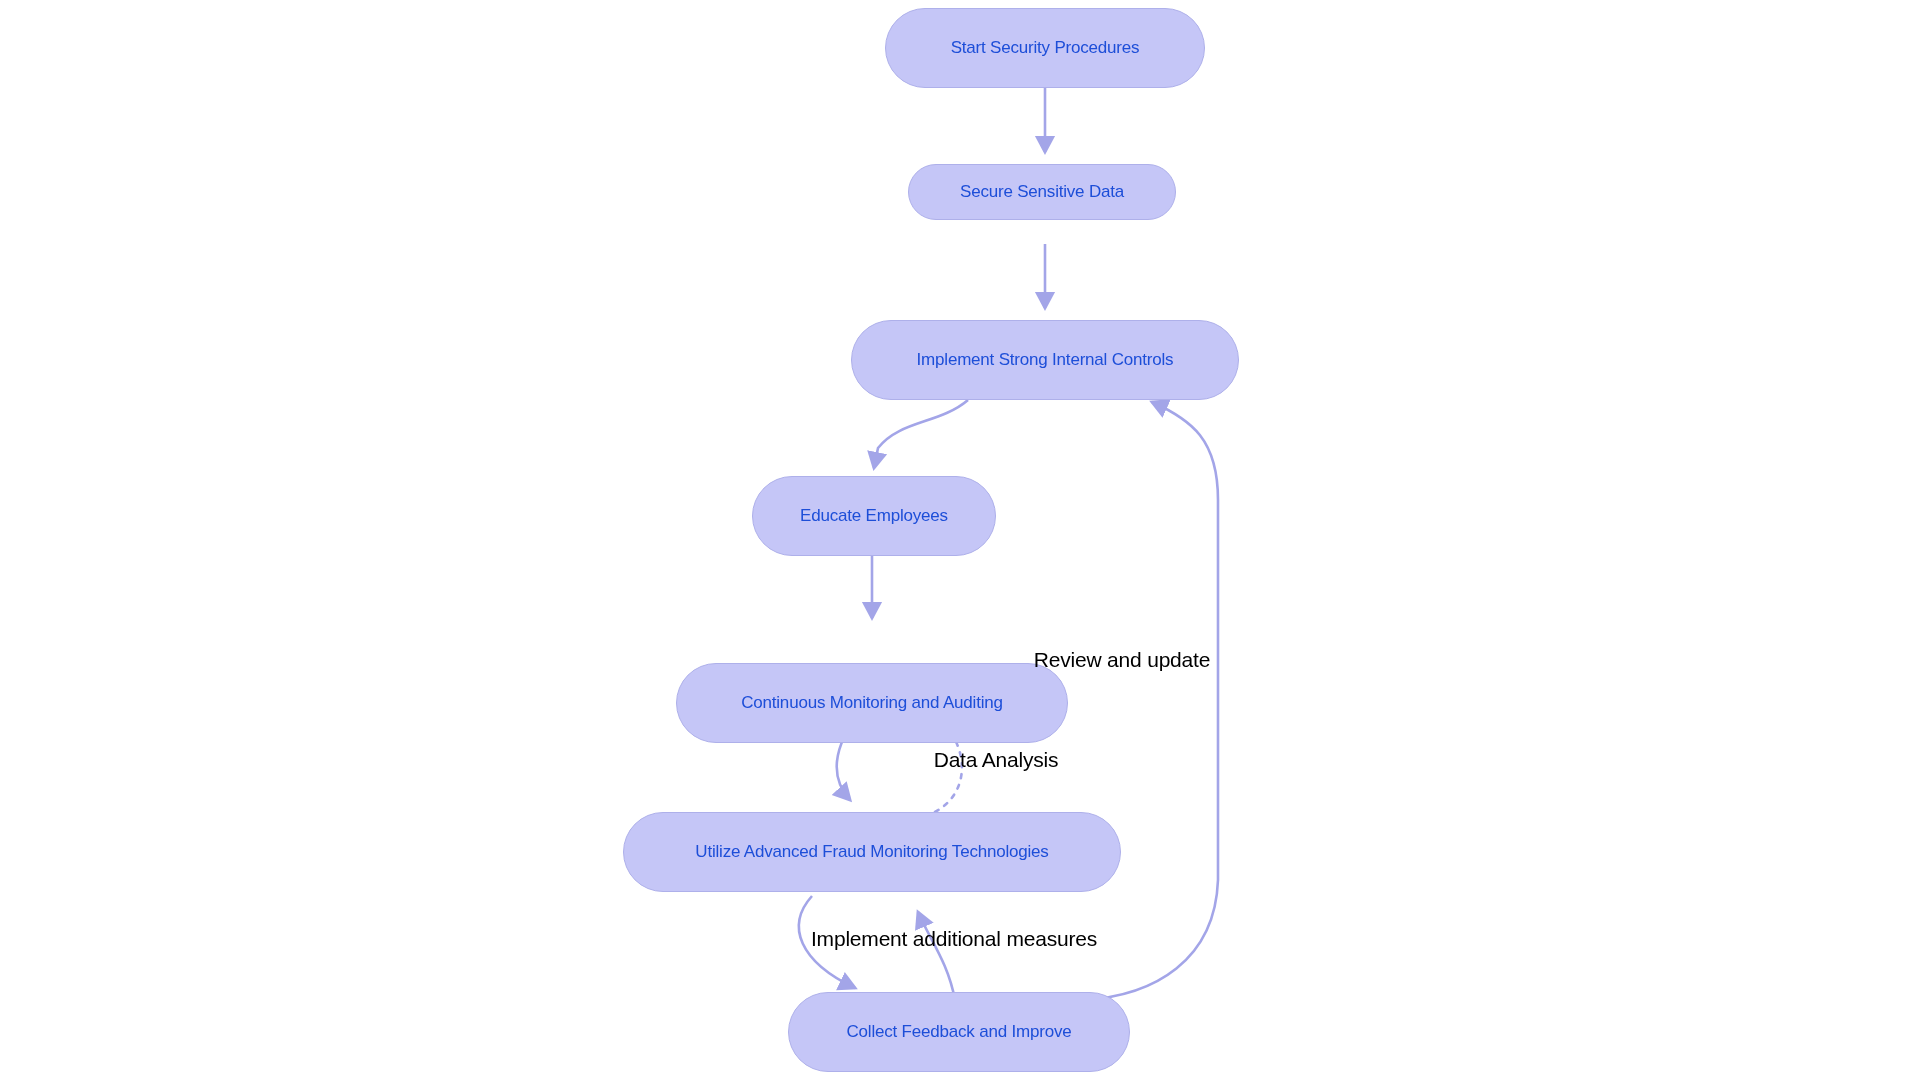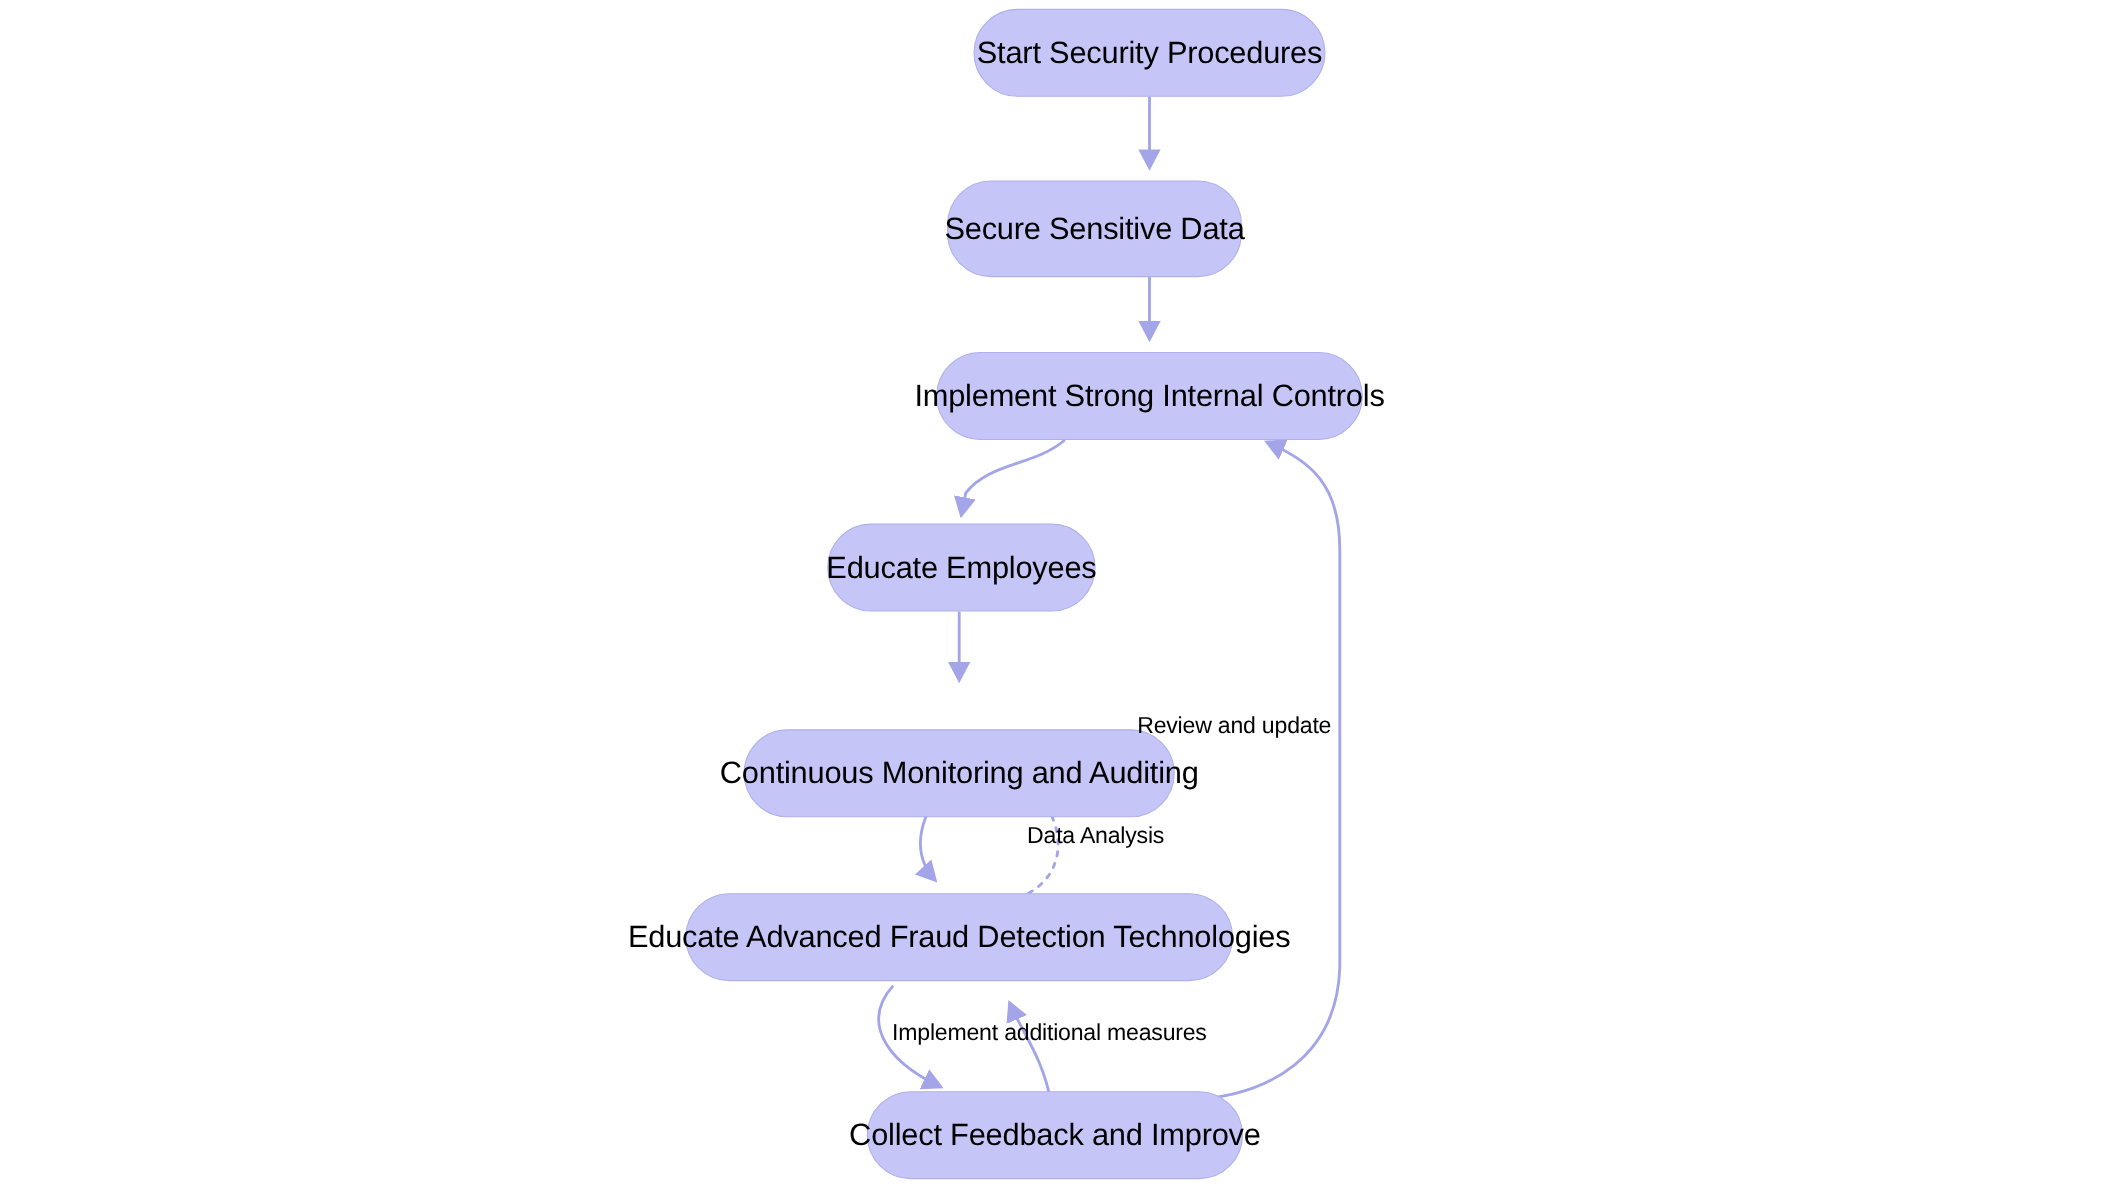--- a/index.html
+++ b/index.html
@@ -27,23 +27,23 @@
     height: 1080px;
   }
   .node {
     position: absolute;
     box-sizing: border-box;
     display: flex;
     align-items: center;
     justify-content: center;
     background: #c5c6f7;
     border: 1.6px solid #aeb0ea;
-    color: #000000;
+    color: #1d4ed8;
     font-family: "Liberation Sans", sans-serif;
-    font-size: 28px;
+    font-size: 17px;
     font-weight: 400;
     letter-spacing: -0.2px;
     white-space: nowrap;
     text-align: center;
   }
   .node-label {
     pointer-events: none;
   }
   .edge-label {
     position: absolute;
@@ -86,38 +86,38 @@
 
     <path d="M 955 1000 C 948 962, 930 940, 918 912" fill="none" stroke="#a3a5e8" stroke-width="2.6" marker-end="url(#arrowhead)"></path>
 
     <path d="M 1083 1000 C 1155 996, 1215 960, 1218 880 L 1218 500 C 1218 440, 1192 420, 1152 402" fill="none" stroke="#a3a5e8" stroke-width="2.6" marker-end="url(#arrowhead)"></path>
   </svg>
 
   <div class="node" style="left:885px; top:8px; width:320px; height:80px; border-radius:40px;">
     <span class="node-label">Start Security Procedures</span>
   </div>
 
-  <div class="node" style="left:861px; top:164px; width:268px; height:88px; border-radius:40px;">
+  <div class="node" style="left:908px; top:164px; width:268px; height:56px; border-radius:40px;">
     <span class="node-label">Secure Sensitive Data</span>
   </div>
 
   <div class="node" style="left:851px; top:320px; width:388px; height:80px; border-radius:40px;text-align:right;">
     <span class="node-label">Implement Strong Internal Controls</span>
   </div>
 
   <div class="node" style="left:752px; top:476px; width:244px; height:80px; border-radius:40px;text-align:center;">
     <span class="node-label">Educate Employees</span>
   </div>
 
   <div class="node" style="left:676px; top:632px; width:392px; height:80px; border-radius:40px;margin-top:31px;">
     <span class="node-label">Continuous Monitoring and Auditing</span>
   </div>
 
   <div class="node" style="left:623px; top:812px; width:498px; height:80px; border-radius:40px;">
-    <span class="node-label">Educate Advanced Fraud Detection Technologies</span>
+    <span class="node-label">Utilize Advanced Fraud Monitoring Technologies</span>
   </div>
 
   <div class="node" style="left:788px; top:992px; width:342px; height:80px; border-radius:40px;align-items:center;">
     <span class="node-label">Collect Feedback and Improve</span>
   </div>
 
   <div class="edge-label" style="left:1122px; top:660px; transform:translate(-50%, -50%);">
     <span>Review and update</span>
   </div>
 

